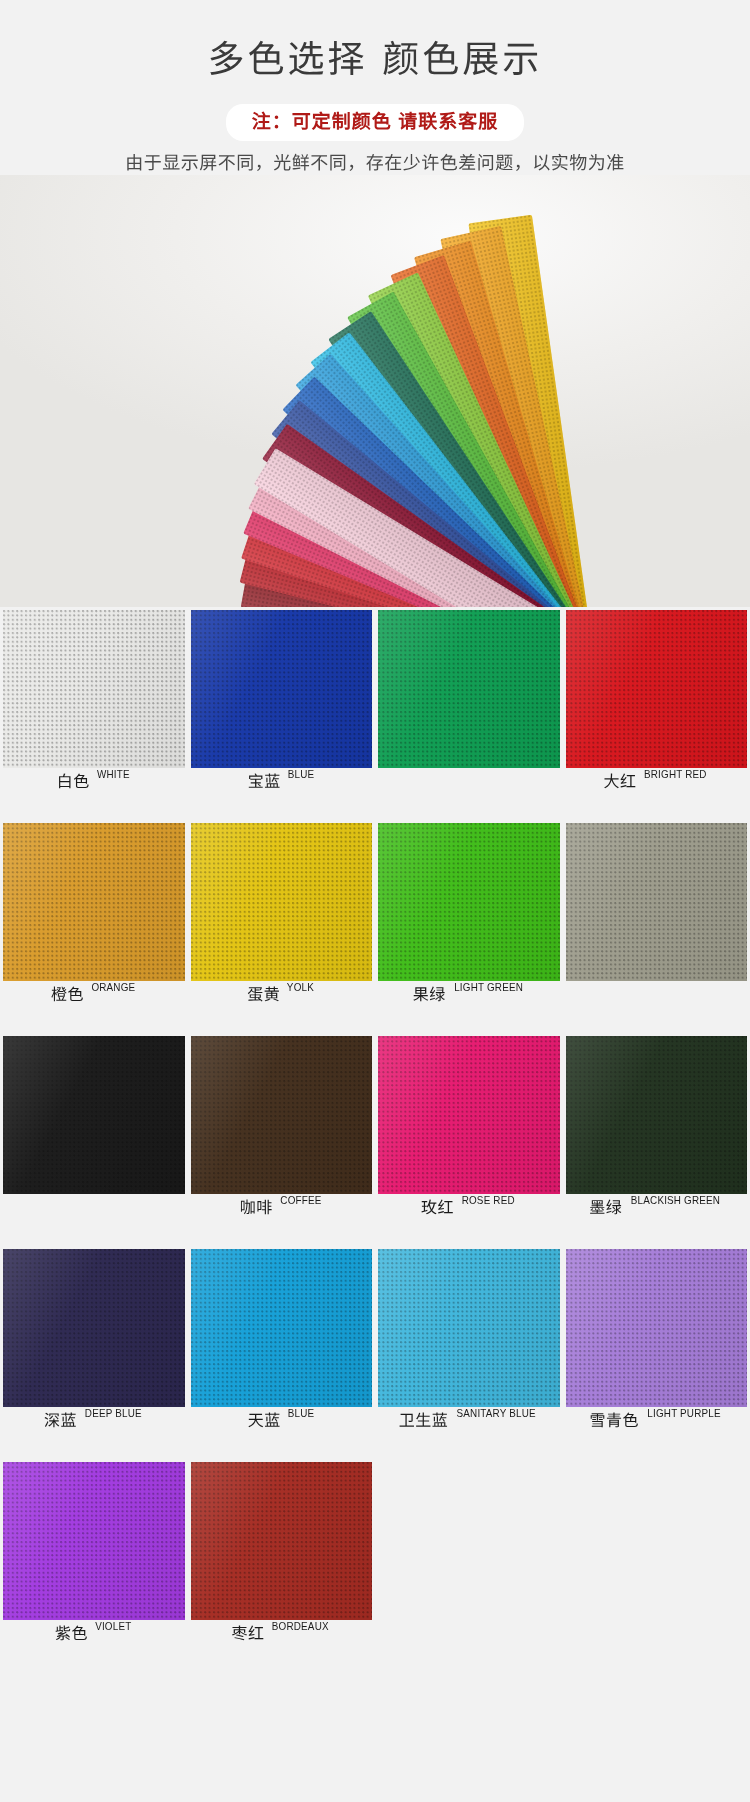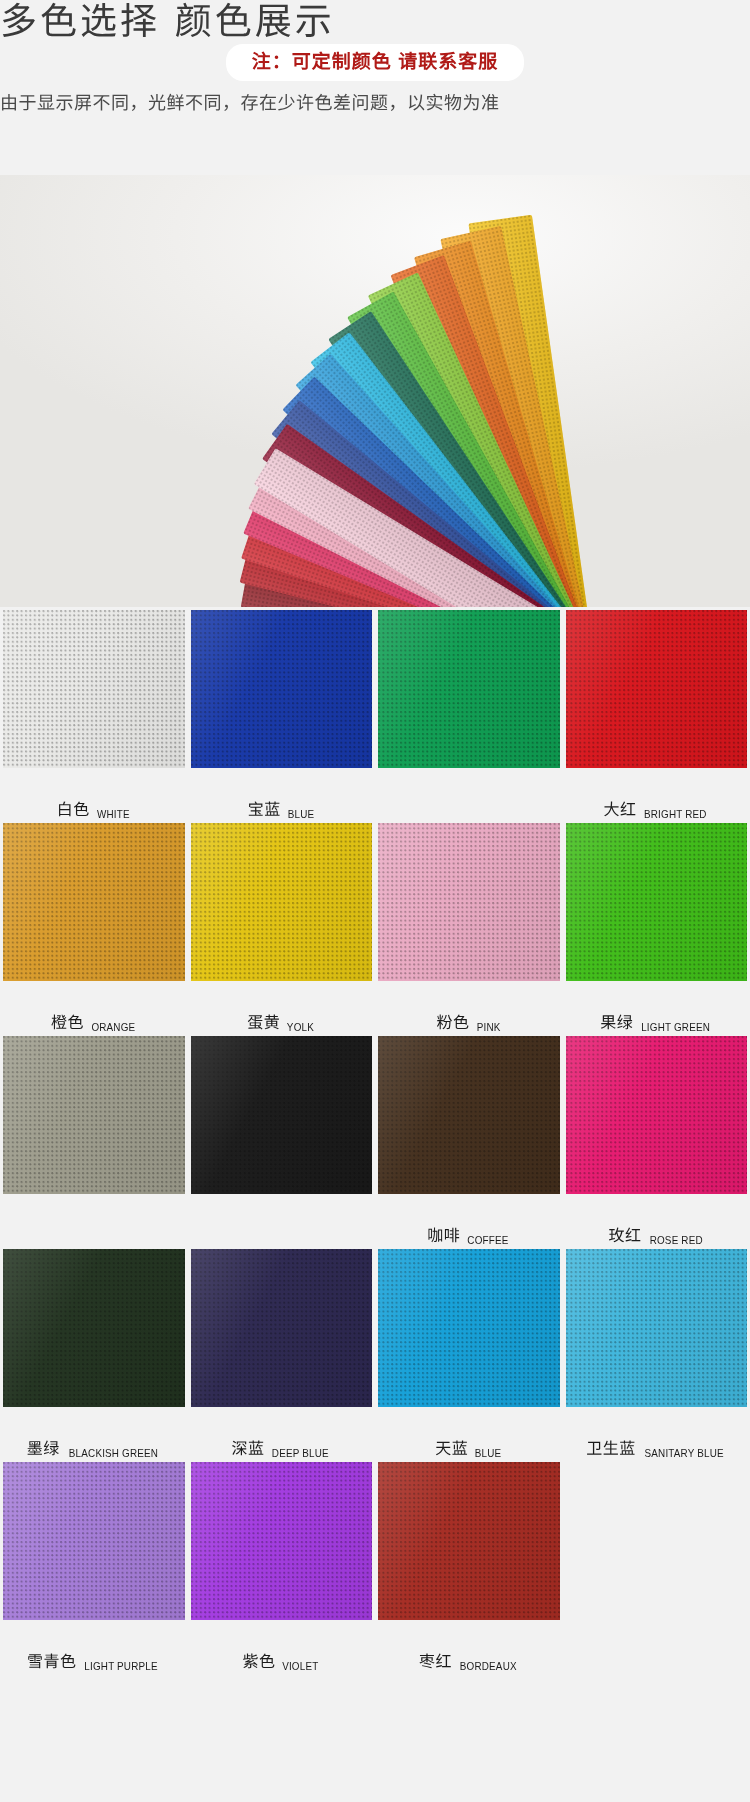--- a/index.html
+++ b/index.html
@@ -15,31 +15,33 @@
     background:#f2f2f2;
     position:relative;
     overflow:hidden;
   }
 
   
   .header {
     width:750px;
     height:175px;
     background:#f2f2f2;
+    text-align:center;
+    padding-top:38px;
   }
   .header-title {
     font-size:37px;
     line-height:44px;
     color:#3a3a3a;
     font-weight:400;
     letter-spacing:3px;
     font-family:"DejaVu Sans","Liberation Sans",sans-serif;
   }
   .header-badge-wrap {
-    margin-top:0;
+    margin-top:22px;
     display:flex;
     justify-content:center;
   }
   .header-badge {
     display:inline-block;
     background:#ffffff;
     color:#b01a17;
     font-size:19px;
     font-weight:bold;
     line-height:22px;
@@ -125,21 +127,21 @@
     opacity:.95;
   }
   .swatch-sheen {
     position:absolute;
     inset:0;
     background:linear-gradient(118deg, rgba(255,255,255,0.14) 0%, rgba(255,255,255,0.02) 38%, rgba(0,0,0,0.06) 100%);
   }
   .caption {
     height:52px;
     display:flex;
-    align-items:flex-end;
+    align-items:flex-start;
     justify-content:center;
     gap:6px;
     background:#f2f2f2;
   }
   .caption-cn {
     font-size:16px;
     color:#1b1b1b;
     font-weight:500;
     letter-spacing:0.5px;
     font-family:"DejaVu Sans","Liberation Sans",sans-serif;
@@ -279,30 +281,20 @@
         <div class="swatch" style="background: rgb(227, 196, 17);">
           <div class="swatch-weave"></div>
           <div class="swatch-sheen"></div>
         </div>
         <div class="caption">
           <span class="caption-cn">蛋黄</span>
           <span class="caption-en">YOLK</span>
         </div>
       </div>
       <div class="cell">
-        <div class="swatch" style="background: rgb(233, 169, 194);">
-          <div class="swatch-weave"></div>
-          <div class="swatch-sheen"></div>
-        </div>
-        <div class="caption">
-          <span class="caption-cn">粉色</span>
-          <span class="caption-en">PINK</span>
-        </div>
-      </div>
-      <div class="cell">
         <div class="swatch" style="background: rgb(63, 189, 24);">
           <div class="swatch-weave"></div>
           <div class="swatch-sheen"></div>
         </div>
         <div class="caption">
           <span class="caption-cn">果绿</span>
           <span class="caption-en">LIGHT GREEN</span>
         </div>
       </div>
       <div class="cell">

